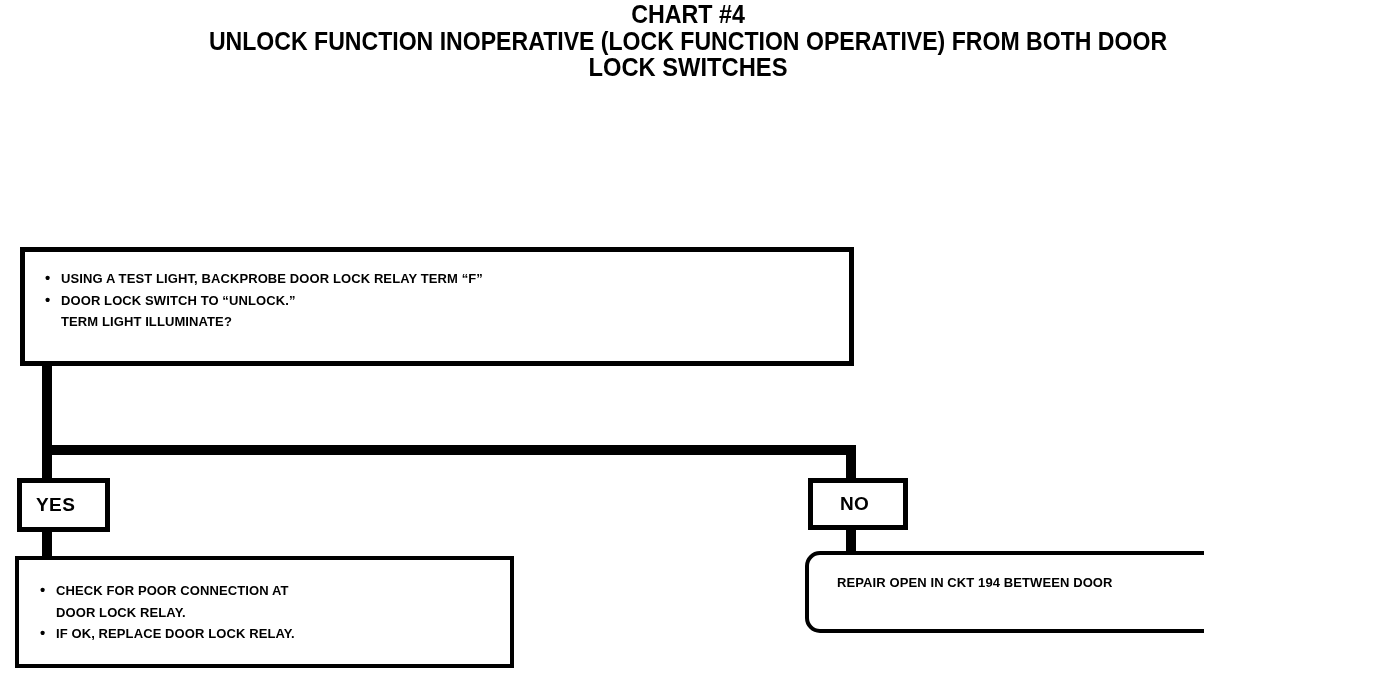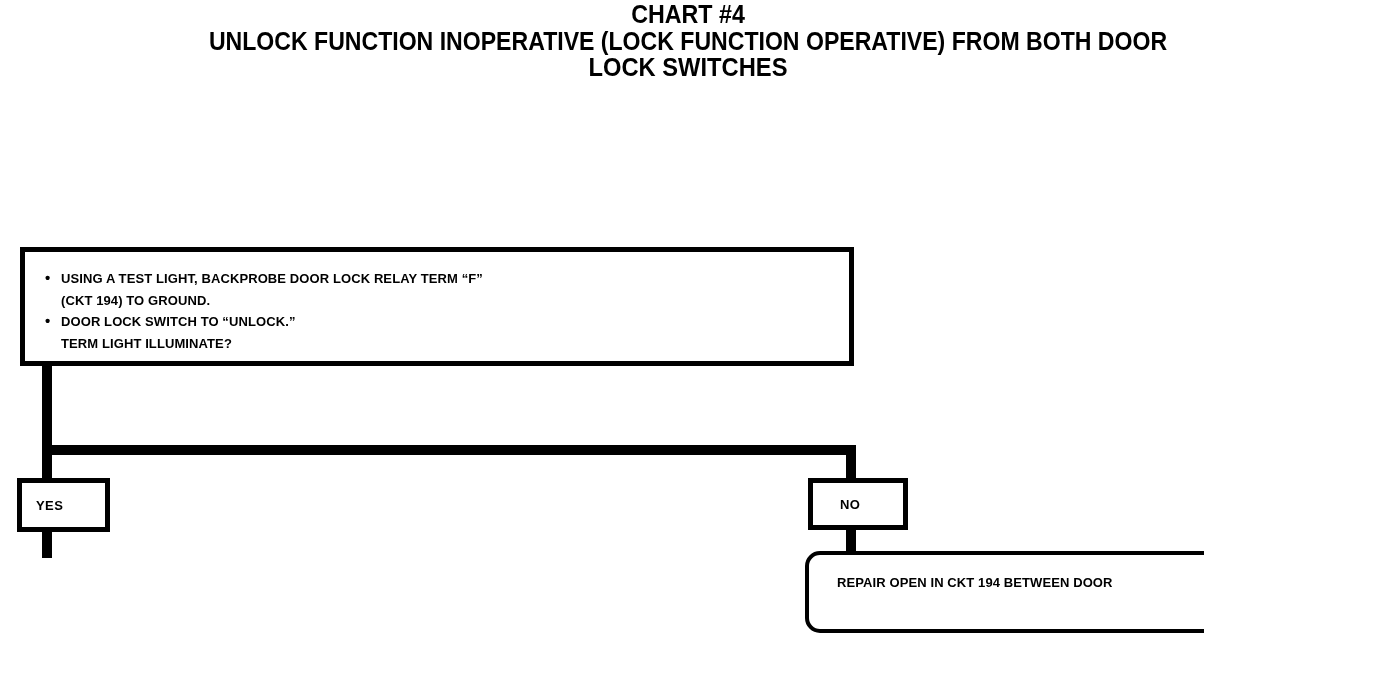--- a/index.html
+++ b/index.html
@@ -92,21 +92,21 @@
   .decision-label {
     position: absolute;
     box-sizing: border-box;
     background: #ffffff;
     border: 5px solid #000000;
     display: flex;
     align-items: center;
   }
   .decision-label span {
     font-weight: bold;
-    font-size: 13px;
+    font-size: 19px;
     letter-spacing: 0.4px;
     padding-left: 14px;
   }
 
   
   .conn {
     position: absolute;
     background: #000000;
   }
 </style>
@@ -131,36 +131,46 @@
 
   <div class="conn" style="left:42px; top:528px; width:10px; height:30px;"></div>
 
   <div class="conn" style="left:846px; top:526px; width:10px; height:28px;"></div>
 
   <div class="box" style="left:20px; top:247px; width:834px; height:119px;">
     <ul class="bullet-list" style="left:20px; top:16px;">
       <li class="bullet-item box-text">
         <span>USING A TEST LIGHT, BACKPROBE DOOR LOCK RELAY TERM “F”</span>
       </li>
-      <li class="sub-line box-text">
-        <span>(CKT 194) TO GROUND.</span>
-      </li>
       <li class="bullet-item box-text">
         <span>DOOR LOCK SWITCH TO “UNLOCK.”</span>
       </li>
       <li class="sub-line box-text">
         <span>TERM LIGHT ILLUMINATE?</span>
       </li>
     </ul>
   </div>
 
   <div class="decision-label" style="left:17px; top:478px; width:93px; height:54px;">
     <span>YES</span>
   </div>
 
+  <div class="box box-thin" style="left:15px; top:556px; width:499px; height:112px;">
+    <ul class="bullet-list" style="left:21px; top:20px;">
+      <li class="bullet-item box-text">
+        <span>CHECK FOR POOR CONNECTION AT</span>
+      </li>
+      <li class="sub-line box-text">
+        <span>DOOR LOCK RELAY.</span>
+      </li>
+      <li class="bullet-item box-text">
+        <span>IF OK, REPLACE DOOR LOCK RELAY.</span>
+      </li>
+    </ul>
+  </div>
 
   <div class="decision-label" style="left:808px; top:478px; width:100px; height:52px;padding-left:13px;">
     <span>NO</span>
   </div>
 
   <div class="box box-thin" style="left:805px; top:551px; width:554px; height:82px;border-radius:15px;">
     <ul class="bullet-list" style="left:28px; top:17px;">
       <li class="box-text">
         <span>REPAIR OPEN IN CKT 194 BETWEEN DOOR</span>
       </li>

